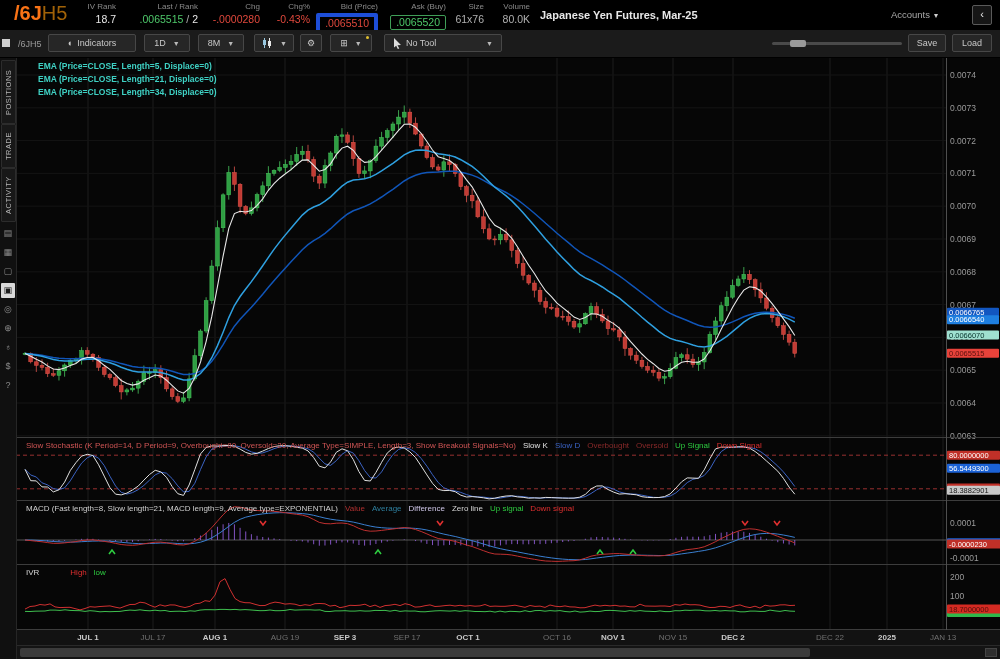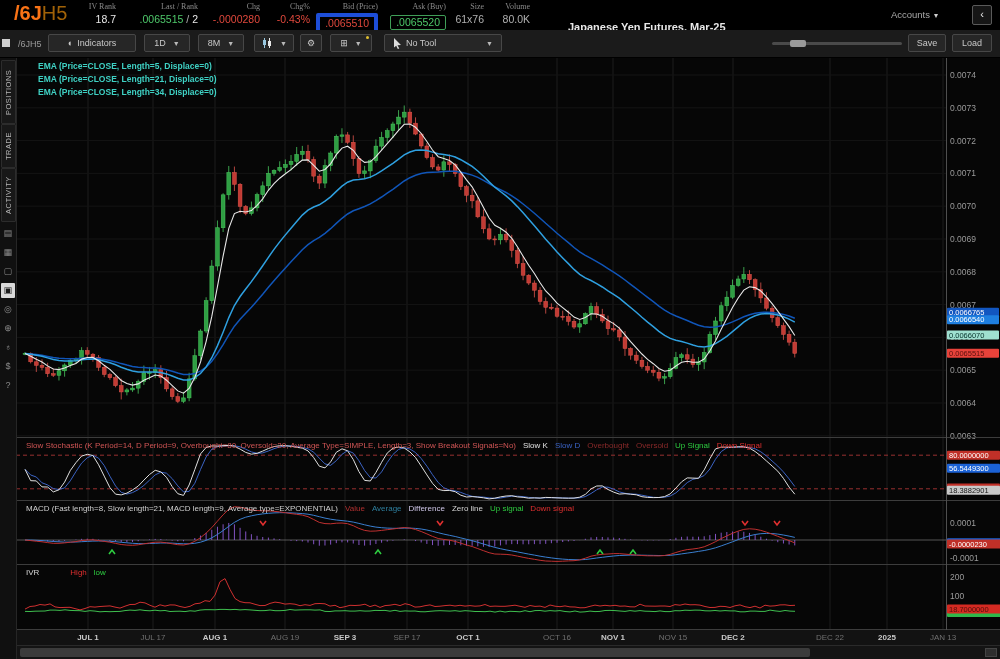--- a/index.html
+++ b/index.html
@@ -3,27 +3,27 @@
 <meta charset="utf-8">
 <style>
   html,body{margin:0;padding:0;background:#000;width:1000px;height:659px;overflow:hidden;
     font-family:"Liberation Sans",sans-serif;-webkit-font-smoothing:antialiased;}
   
   #topbar{position:absolute;left:0;top:0;width:1000px;height:30px;background:#000;z-index:5;}
   .symbol{position:absolute;left:14px;top:2px;font-size:20px;}
   .symbol .sym{color:#f97316;font-weight:bold;}
   .symbol .con{color:#a16207;}
   .stat{position:absolute;top:2px;text-align:right;}
-  .stat-label{font-size:8px;color:#8a8a8a;line-height:10px;white-space:nowrap;font-family:Liberation Serif, serif;}
+  .stat-label{font-size:8px;color:#8a8a8a;line-height:10px;white-space:nowrap;}
   .stat-value{font-size:10.5px;line-height:14px;white-space:nowrap;}
   .c-white{color:#e8e8e8;} .c-gray{color:#b0b0b0;} .c-green{color:#4ec86a;} .c-red{color:#e0483c;}
   .boxval{display:inline-block;border-radius:2px;padding:0 5px;font-size:10.5px;line-height:13px;margin-top:1px;}
   .box-red{border:4px solid #1d4ed8;color:#e0483c;}
   .box-green{border:1px solid #3f9e57;color:#4ec86a;}
-  .tb-title{position:absolute;left:568px;top:9px;font-size:11px;font-weight:bold;color:#e8e8e8;white-space:nowrap;margin-top:12px;}
+  .tb-title{position:absolute;left:540px;top:9px;font-size:11px;font-weight:bold;color:#e8e8e8;white-space:nowrap;}
   #accounts{position:absolute;right:62px;top:9px;font-size:9.5px;color:#a8a8a8;cursor:pointer;}
   #accounts .chev{margin-left:4px;font-size:8px;color:#cfcfcf;}
   #collapse-btn{position:absolute;right:8px;top:5px;width:18px;height:18px;border:1px solid #5a5a5a;
     border-radius:2px;color:#e8e8e8;font-size:11px;text-align:center;line-height:17px;background:#161616;}
   
   #toolbar{position:absolute;left:0;top:30px;width:1000px;height:27px;background:#1b1b1b;
     border-bottom:1px solid #000;z-index:5;}
   .tbtn{position:absolute;top:4px;height:18px;background:#262626;border:1px solid #474747;border-radius:2px;
     color:#c8c8c8;font-size:9px;display:flex;align-items:center;justify-content:center;gap:4px;box-sizing:border-box;}
   .caret{font-size:7px;color:#b8b8b8;margin-left:3px;}

